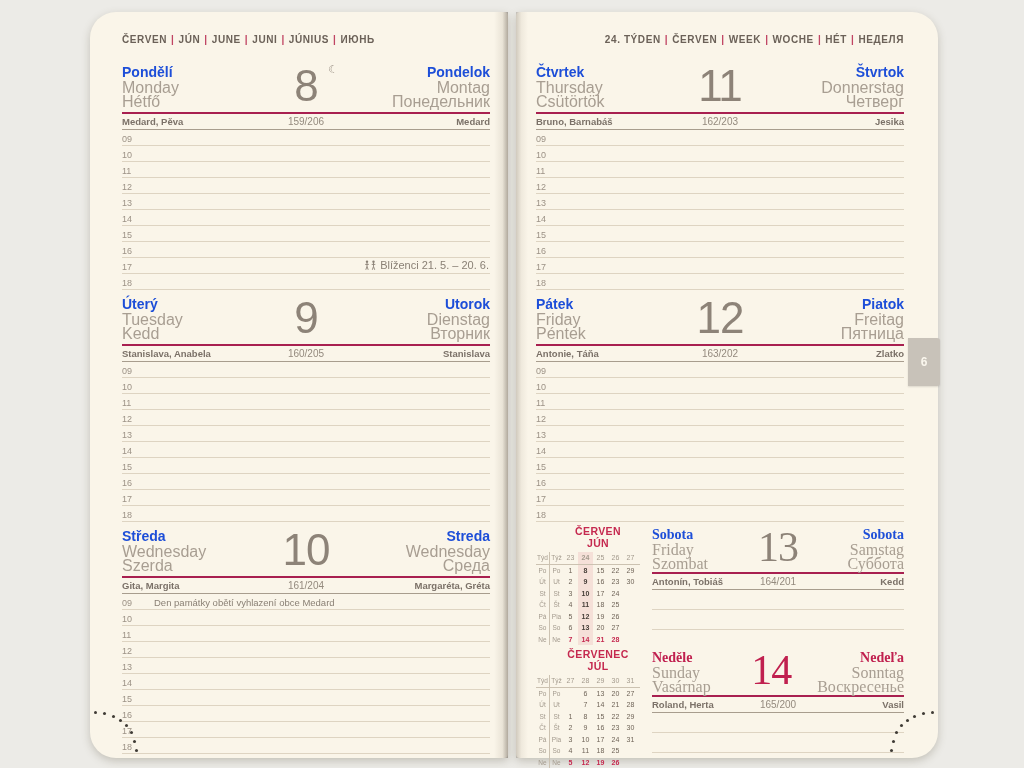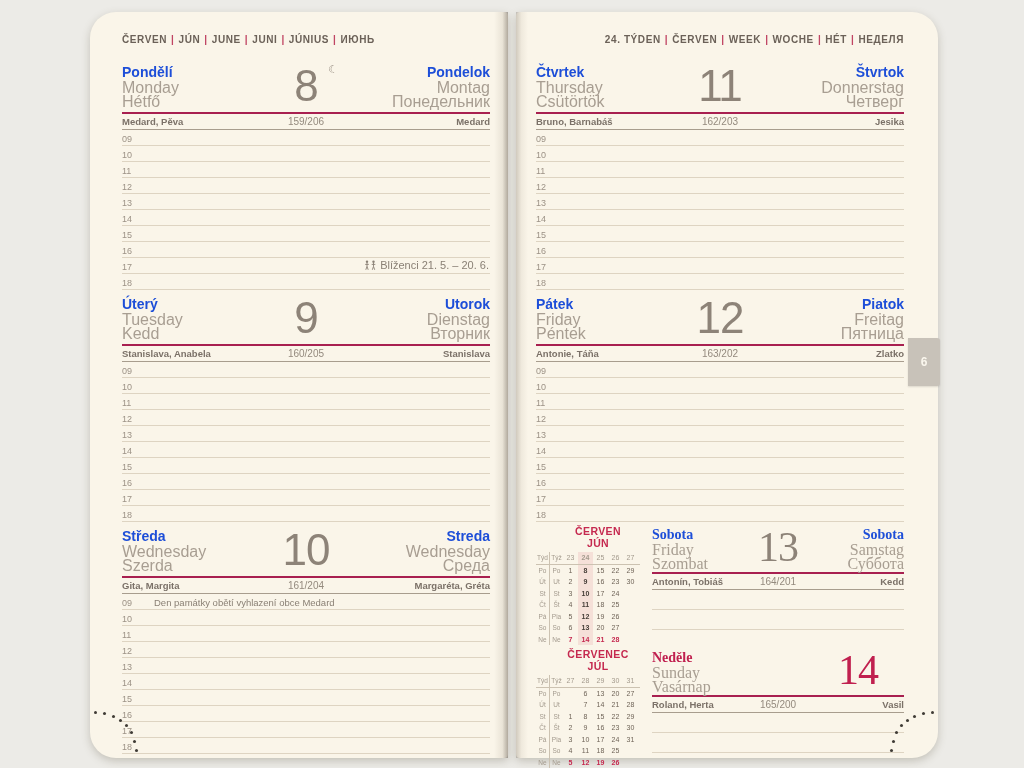--- a/index.html
+++ b/index.html
@@ -475,20 +475,25 @@
       <div class="weekend-day">
         <div class="day-head small">
           <div class="names-l">
             <div class="day-main">Neděle</div>
             <div class="day-sub">Sunday</div>
             <div class="day-sub">Vasárnap</div>
           </div>
           <div class="num-wrap">
             <span class="day-num">14</span>
           </div>
+          <div class="names-r">
+            <div class="day-main">Nedeľa</div>
+            <div class="day-sub">Sonntag</div>
+            <div class="day-sub">Воскресенье</div>
+          </div>
         </div>
         <div class="day-rule"></div>
         <div class="nameday-row">
           <span class="nd l">Roland, Herta</span>
           <span class="nd m">165/200</span>
           <span class="nd r">Vasil</span>
         </div>
         <div class="hour-rows">
             <div class="hour-row weekend-line"></div>
             <div class="hour-row weekend-line"></div>

